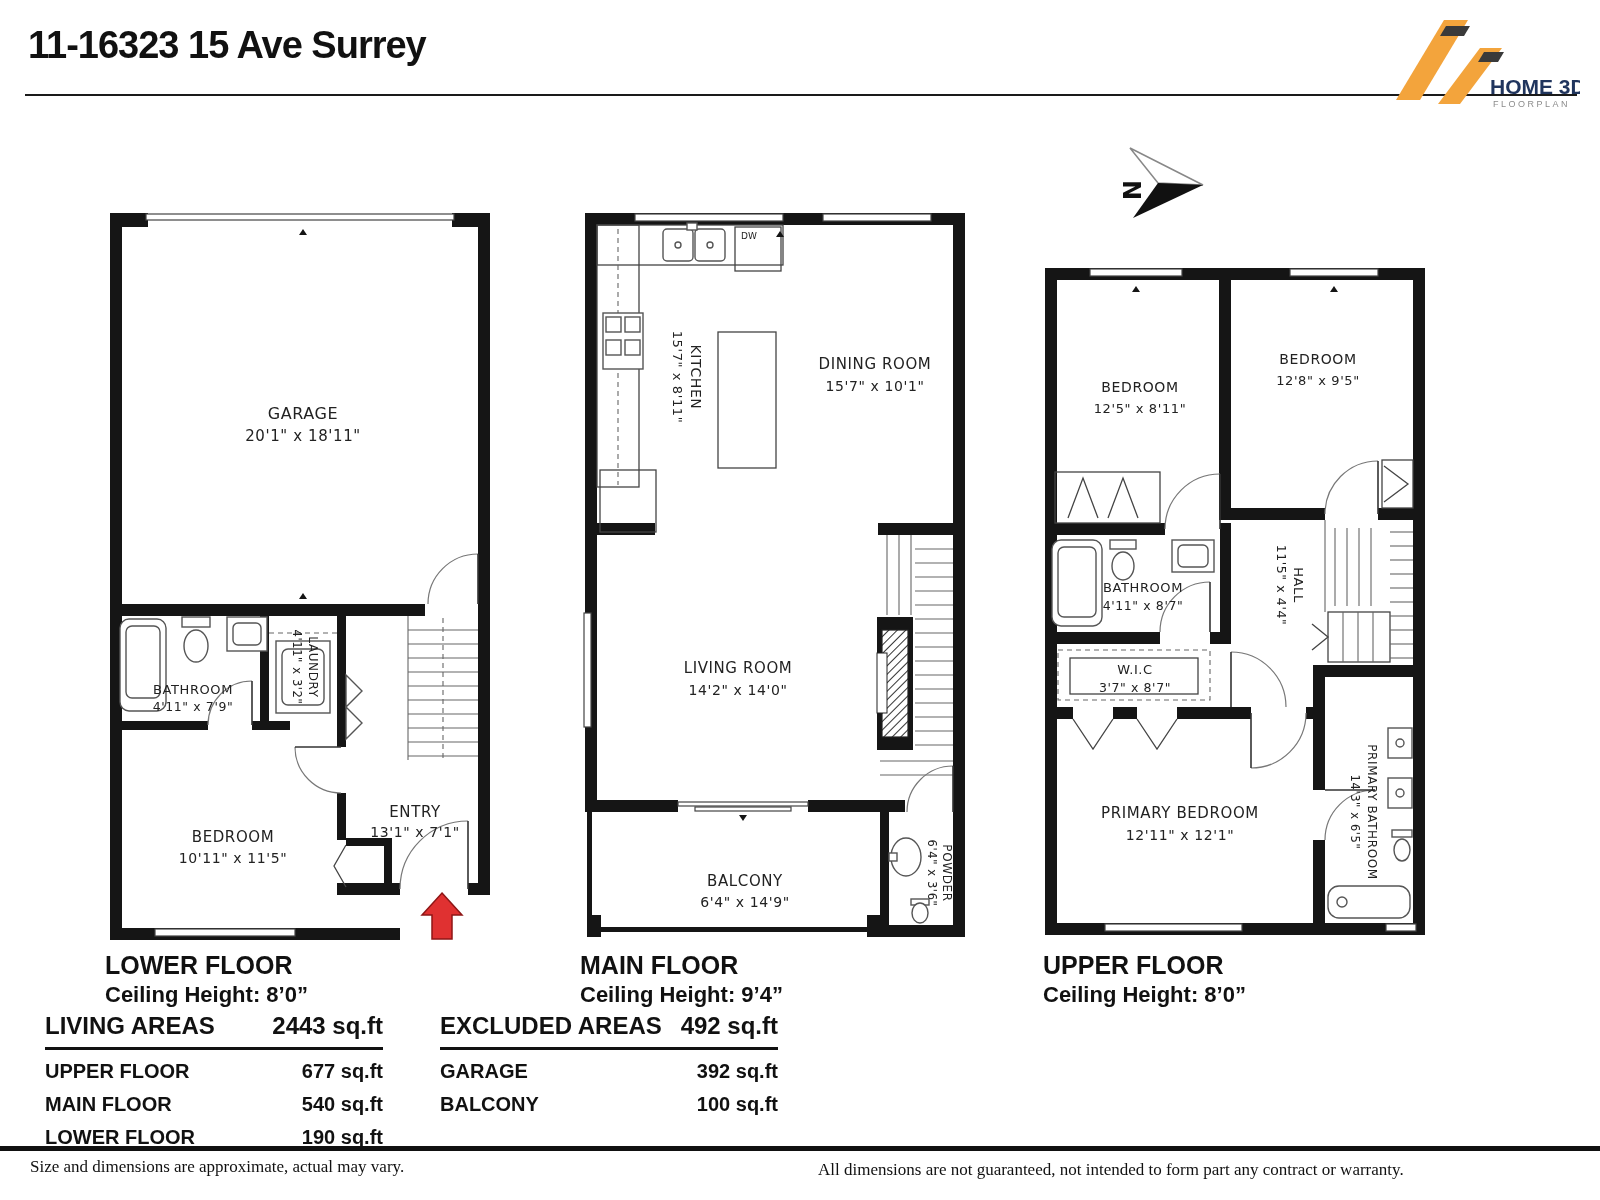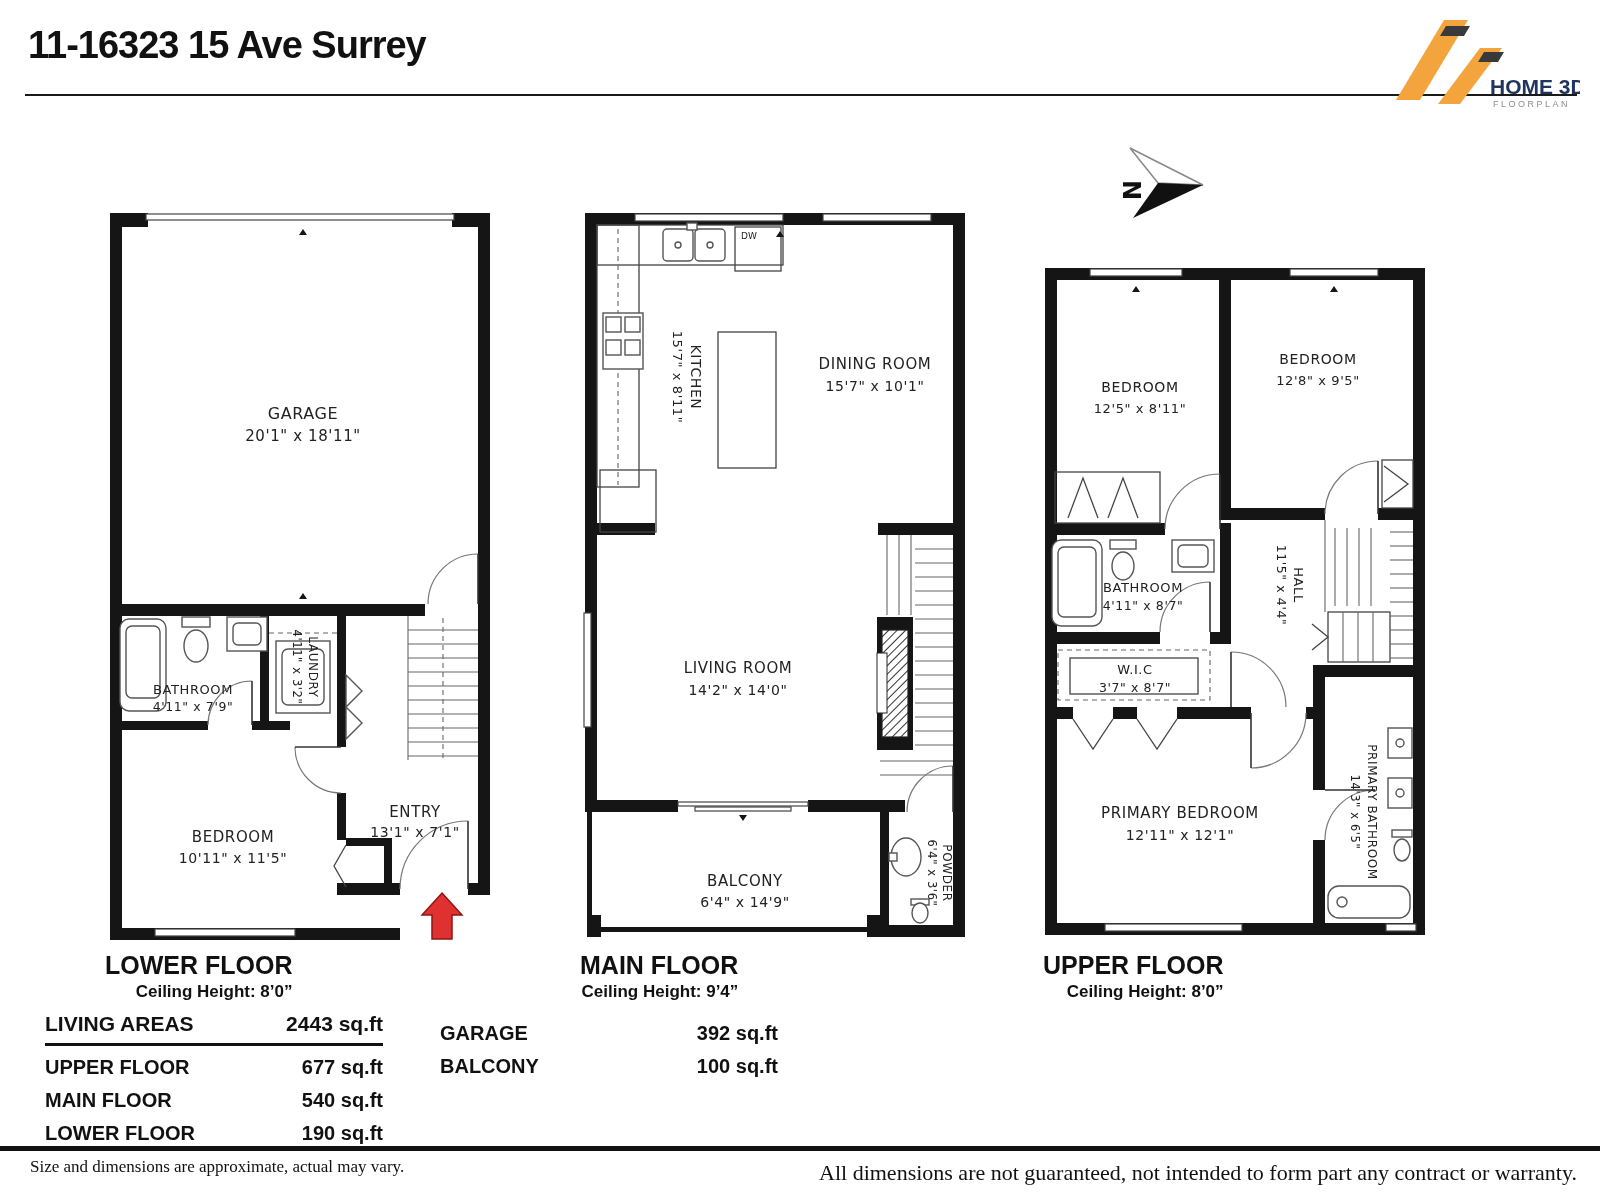--- a/index.html
+++ b/index.html
@@ -16,32 +16,32 @@
   .thin{fill:none;stroke:#444;stroke-width:1.3;}
   .win{fill:#fff;stroke:#444;stroke-width:1.2;}
   .fx{fill:#fff;stroke:#555;stroke-width:1.4;}
   .arc{fill:none;stroke:#777;stroke-width:1.2;}
   .leaf{stroke:#333;stroke-width:1.6;}
   .tread{stroke:#666;stroke-width:1.1;}
   .dash{stroke:#666;stroke-width:1.1;stroke-dasharray:5 4;fill:none;}
   .mark{fill:#151515;}
   .floor-caption{position:absolute;font-weight:800;line-height:1.25;}
   .caption-line1{font-size:25px;}
-  .caption-line2{font-size:17px;text-align:right;}
+  .caption-line2{font-size:22px;text-align:right;}
   .areas-table{position:absolute;top:1012px;width:338px;}
   .areas-table.living{left:45px;}
   .areas-table.excluded{left:440px;}
-  .t-head{display:flex;justify-content:space-between;font-size:21px;font-weight:800;
+  .t-head{display:flex;justify-content:space-between;font-size:24px;font-weight:800;
           padding-bottom:7px;border-bottom:3px solid #111;}
   .t-row{display:flex;justify-content:space-between;font-size:20px;font-weight:700;margin-top:10px;}
   .footer-bar{position:absolute;left:0;top:1146px;width:1600px;height:5px;background:#111;}
   .footer-left{position:absolute;left:30px;top:1154px;font-family:"Liberation Serif",serif;
                font-size:17px;line-height:1.5;}
   .footer-right{position:absolute;right:22px;top:1160px;font-family:"Liberation Serif",serif;
-                font-size:22px;text-align:center;width:760px;}
+                font-size:17px;text-align:left;width:760px;}
 </style>
 </head>
 <body>
 
 <div class="title">11-16323 15 Ave Surrey</div>
 <div class="title-rule"></div>
 
 <svg class="logo" width="190" height="112" viewBox="0 0 190 112">
   <polygon points="6,96 54,16 78,16 30,96" fill="#F3A43C"></polygon>
   <polygon points="56,22 80,22 74,32 50,32" fill="#3a3a3a"></polygon>
@@ -384,20 +384,24 @@
   <div class="t-row">
     <span>MAIN FLOOR</span>
     <span>540 sq.ft</span>
   </div>
   <div class="t-row">
     <span>LOWER FLOOR</span>
     <span>190 sq.ft</span>
   </div>
 </div>
 <div class="areas-table excluded">
+  <div class="t-head">
+    <span>EXCLUDED AREAS</span>
+    <span>492 sq.ft</span>
+  </div>
   <div class="t-row">
     <span>GARAGE</span>
     <span>392 sq.ft</span>
   </div>
   <div class="t-row">
     <span>BALCONY</span>
     <span>100 sq.ft</span>
   </div>
 </div>
 

